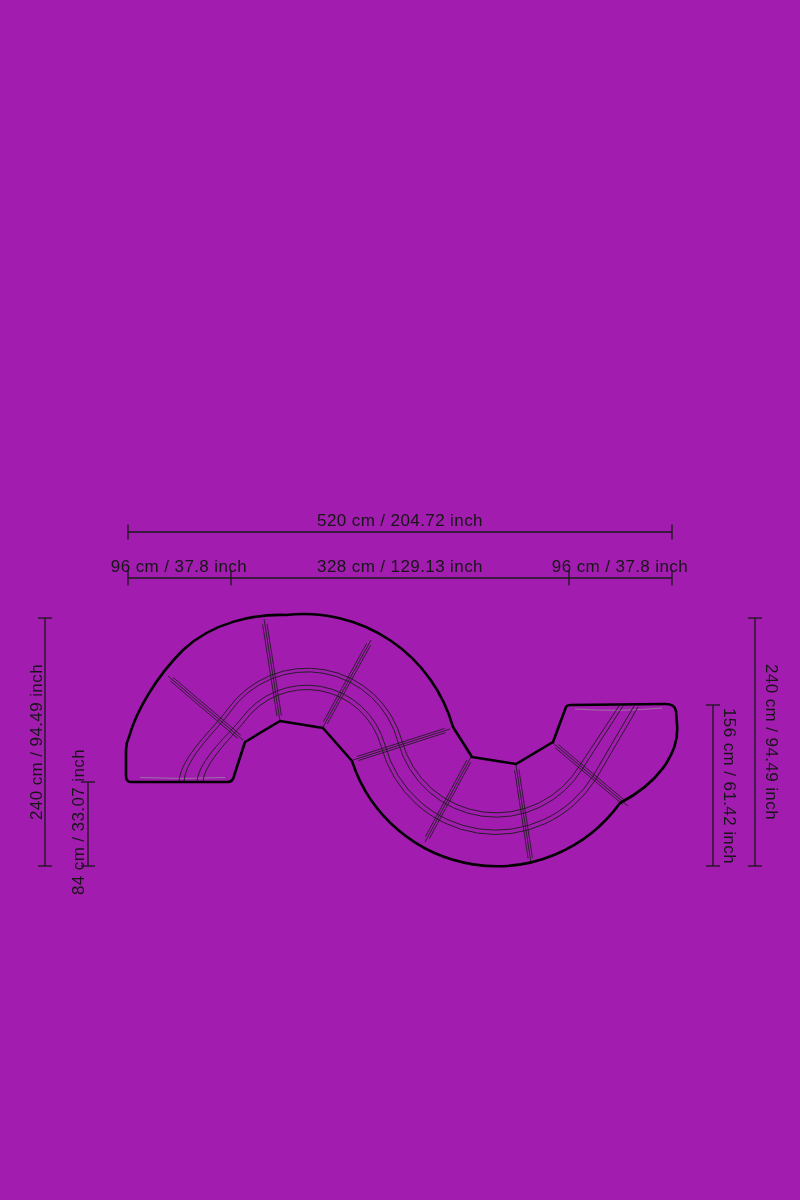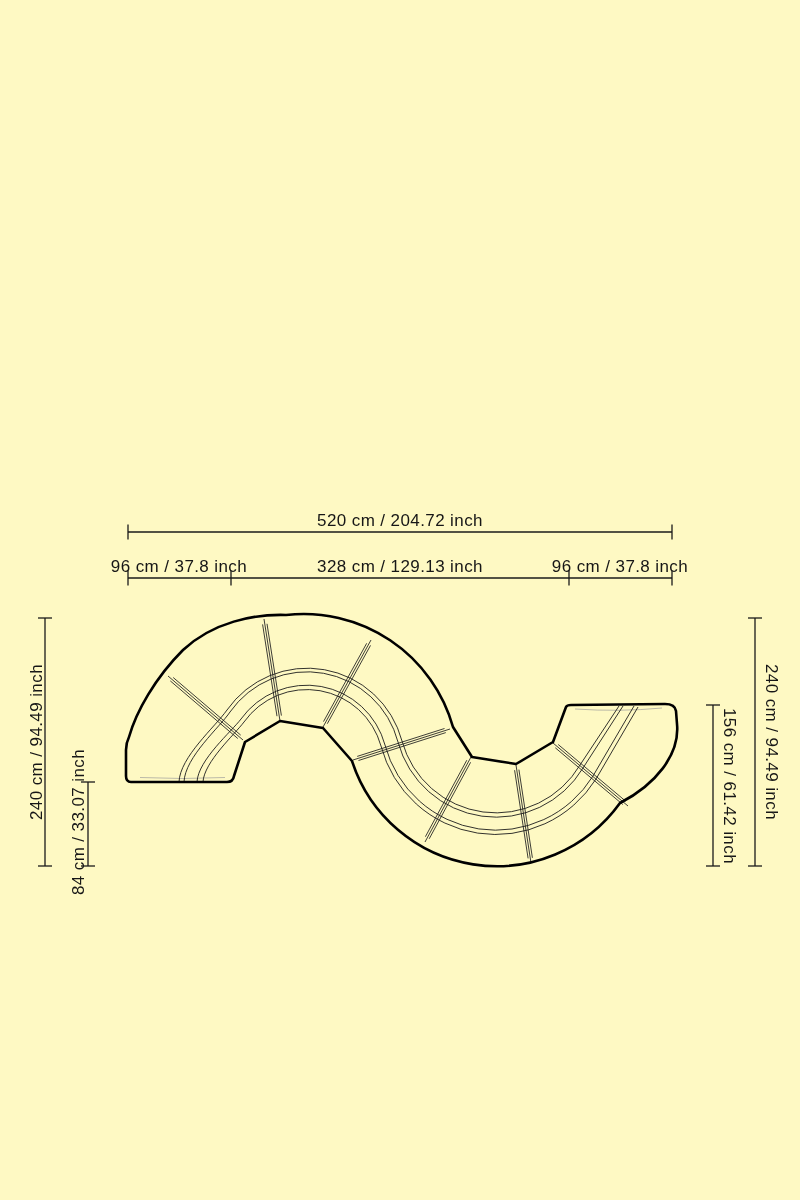--- a/index.html
+++ b/index.html
@@ -1,20 +1,20 @@
 <!DOCTYPE html>
 <html><head>
 <meta charset="utf-8">
 <style>
   html, body { margin: 0; padding: 0; background: #ffffff; }
   #stage {
     position: relative;
     width: 800px;
     height: 1200px;
-    background: #fef9c3;
+    background: #a21caf;
     overflow: hidden;
   }
   svg { position: absolute; top: 0; left: 0; }
   .dim-text {
     font-family: "Liberation Sans", sans-serif;
     font-size: 17px;
     letter-spacing: 0.4px;
     fill: #161616;
   }
   .dim-stroke { stroke: #1a1a1a; stroke-width: 1.3; fill: none; }

